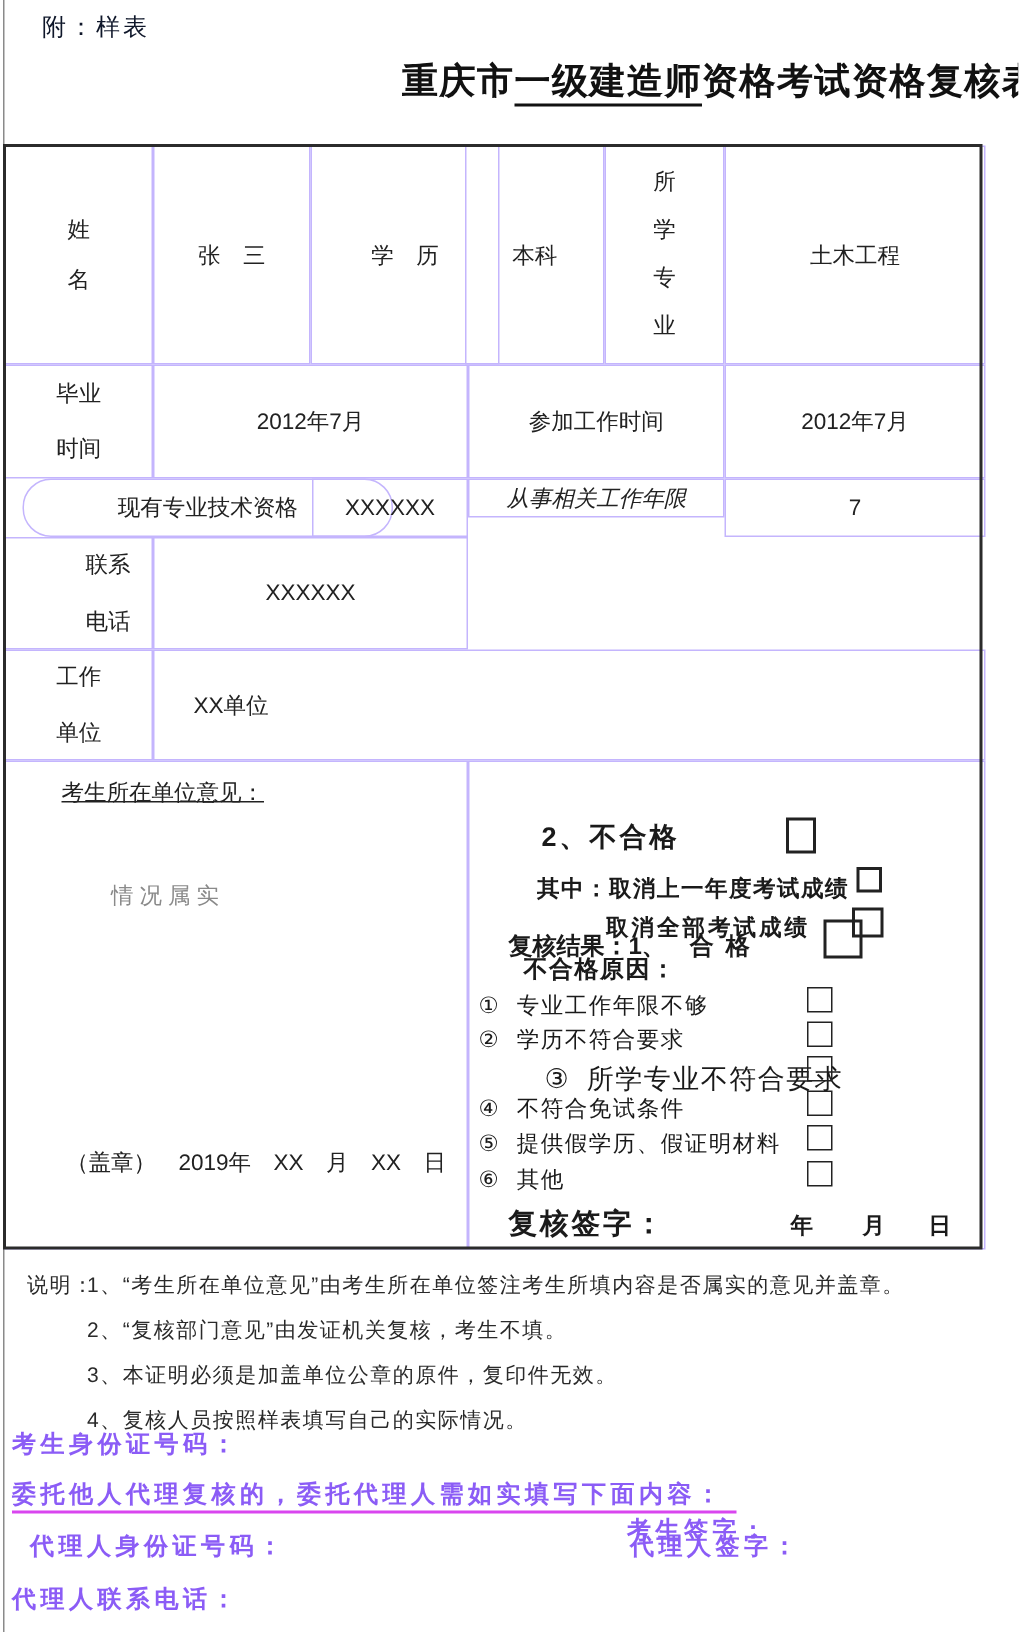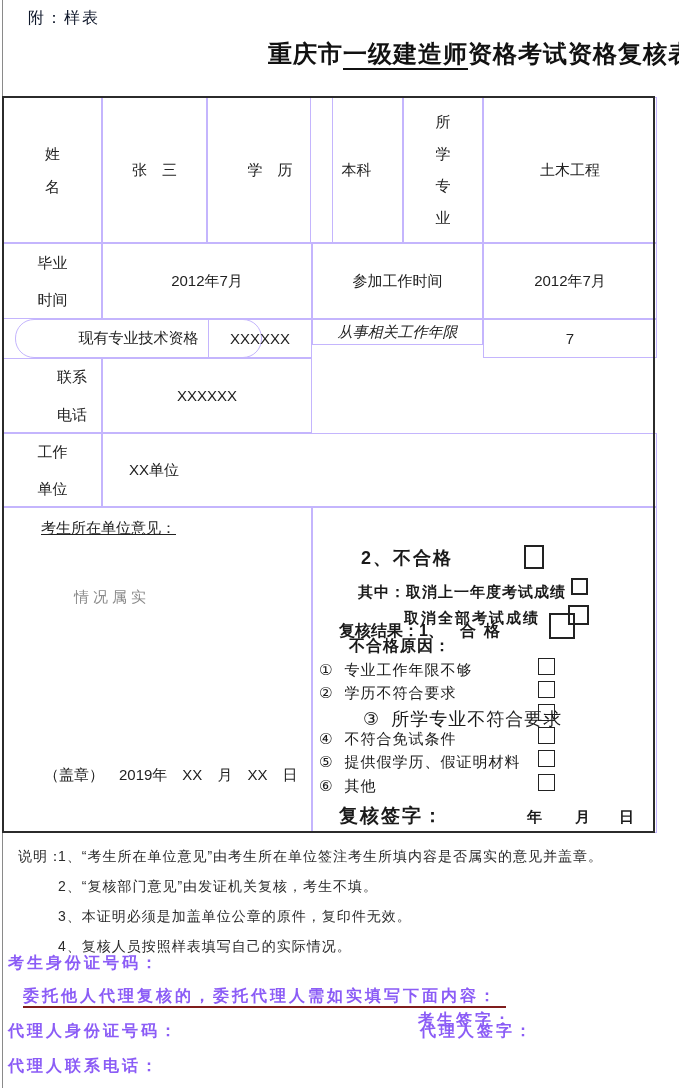--- a/index.html
+++ b/index.html
@@ -18,21 +18,21 @@
   .stackmajor .inner{width:18px;word-break:break-all;line-height:2.15;font-size:15px;}
   .left-align{justify-content:flex-start;}
   .red{color:#f42b2b;line-height:2.2;font-size:16px;}
   .opinion-cell{align-items:flex-start;justify-content:flex-start;}
   .gray-hand{color:#8a8a8a;letter-spacing:4px;font-size:15px;}
   .bold{font-weight:bold;}
   .chk{box-sizing:border-box;border:2px solid #222;background:transparent;display:block;}
   .rs-text{white-space:nowrap;color:#1a1a1a;}
   .notes{font-size:14px;color:#2a2a2a;letter-spacing:1px;white-space:nowrap;}
   .footer-line{font-size:16px;font-weight:bold;color:#8b5cf6;letter-spacing:3px;white-space:nowrap;}
-  .underlined{border-bottom:2px solid #7f1d1d;padding-bottom:2px;padding-right:8px;margin-left:15px;}
+  .underlined{border-bottom:2px solid #d946ef;padding-bottom:2px;padding-right:8px;}
 </style>
 </head>
 <body>
 
 <div class="page">
 
   <div class="abs page-edge"></div>
 
   <div class="abs attach">附：样表</div>
 
@@ -124,18 +124,18 @@
   <div class="abs notes" style="left:58px;top:848px;">1、“考生所在单位意见”由考生所在单位签注考生所填内容是否属实的意见并盖章。</div>
   <div class="abs notes" style="left:58px;top:878px;">2、“复核部门意见”由发证机关复核，考生不填。</div>
   <div class="abs notes" style="left:58px;top:908px;">3、本证明必须是加盖单位公章的原件，复印件无效。</div>
   <div class="abs notes" style="left:58px;top:938px;">4、复核人员按照样表填写自己的实际情况。</div>
 
   <div class="abs footer-line" style="left:8px;top:953px;">考生身份证号码：</div>
   <div class="abs footer-line" style="left:418px;top:1010px;">考生签字：</div>
 
   <div class="abs footer-line" style="left:8px;top:986px;"><span class="underlined">委托他人代理复核的，委托代理人需如实填写下面内容：</span></div>
 
-  <div class="abs footer-line" style="left:8px;top:1021px;">代理人身份证号码：</div>
+  <div class="abs footer-line" style="left:20px;top:1021px;">代理人身份证号码：</div>
   <div class="abs footer-line" style="left:420px;top:1021px;">代理人签字：</div>
 
   <div class="abs footer-line" style="left:8px;top:1056px;">代理人联系电话：</div>
 
 </div>
 
 </body></html>

